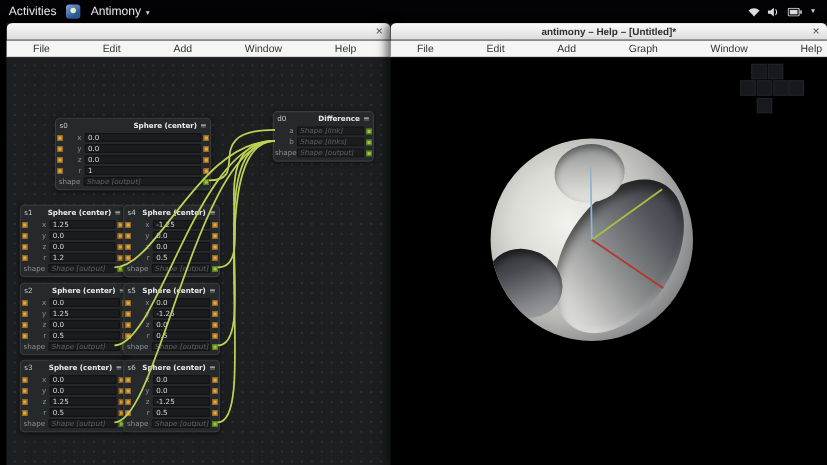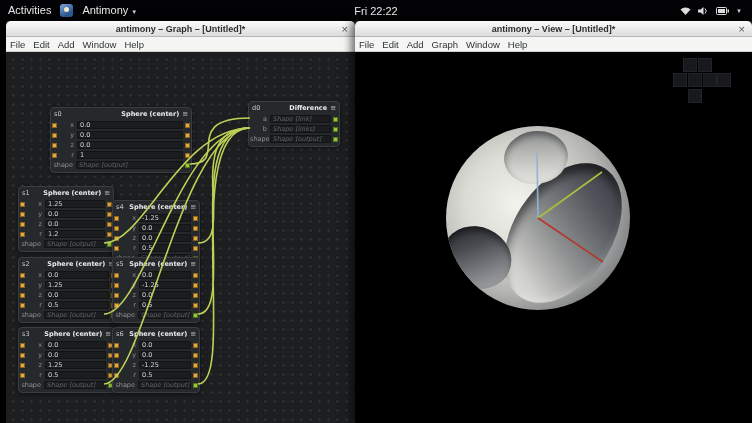--- a/index.html
+++ b/index.html
@@ -8,21 +8,21 @@
     position:relative; width:752px; height:423px; overflow:hidden;
     background:#000; font-family:"Liberation Sans", sans-serif;
   }
 
   
   #topbar {
     position:absolute; left:0; top:0; width:752px; height:21px;
     background:#030306; display:flex; align-items:center;
     color:#e8e8e8; font-size:11px;
   }
-  #topbar .left { display:flex; align-items:flex-start; gap:9px; padding-left:8px; flex:1; }
+  #topbar .left { display:flex; align-items:center; gap:9px; padding-left:8px; flex:1; }
   #topbar .center { position:absolute; left:0; right:0; text-align:center; pointer-events:none; }
   #topbar .right { display:flex; align-items:center; gap:7px; padding-right:10px; margin-left:auto; }
   .app-icon {
     width:13px; height:13px; border-radius:3px;
     background:linear-gradient(145deg,#7ea6d8 0%,#2d5c96 70%);
     position:relative; display:inline-block;
   }
   .app-icon::after { content:""; position:absolute; left:4px; top:3px; width:5px; height:5px;
     border-radius:50%; background:#f2e9c8; }
   .arrow { font-size:6px; color:#cfcfcf; }
@@ -38,21 +38,21 @@
   }
   .titlebar .wtitle { flex:1; text-align:center; }
   .close-btn {
     position:absolute; right:7px; top:1px; font-size:11px; font-weight:normal;
     color:#555; cursor:default; line-height:14px;
   }
   .menubar {
     height:15px; background:#f5f5f3; border-bottom:1px solid #cfcfcc;
     display:flex; align-items:center; font-size:9.5px; color:#2e3436;
   }
-  .menubar .mitem { padding:0 4px; }
+  .menubar .mitem { padding:0 24px; }
 
   
   #graph-window { left:6px; top:21px; width:349px; height:402px;
     box-shadow:0 2px 10px rgba(0,0,0,.6); }
   #graph-canvas {
     position:relative; width:349px; height:371px; background:#1c1e1f; overflow:hidden;
     background-image:radial-gradient(circle,#2e3133 1px, transparent 1.2px);
     background-size:9px 9px; background-position:3px 3px;
   }
 
@@ -118,23 +118,20 @@
 <div id="screen">
 
   <div id="topbar">
     <div class="left">
       <span>Activities</span>
       <span class="app-icon"></span>
       <span>
         <span>Antimony</span>
         <span class="arrow">▼</span>
       </span>
-    </div>
-    <div class="center">
-      <span>Fri 22:22</span>
     </div>
     <div class="right">
       <span class="sysicon">
         <svg width="11" height="10" viewBox="0 0 11 10">
             <path d="M0.5 3.5 A7 7 0 0 1 10.5 3.5 L5.5 9 Z" fill="#ddd"></path>
           </svg>
       </span>
       <span class="sysicon">
         <svg width="11" height="10" viewBox="0 0 11 10">
             <path d="M0 3.5 h2.5 L5.5 1 v8 L2.5 6.5 H0 Z" fill="#ddd"></path>
@@ -147,21 +144,20 @@
             <rect x="2" y="2" width="7" height="4" fill="#ddd"></rect>
             <rect x="11.5" y="2.5" width="1.5" height="3" fill="#ddd"></rect>
           </svg>
       </span>
       <span class="arrow">▼</span>
     </div>
   </div>
 
   <div class="window" id="graph-window">
     <div class="titlebar">
-      <span class="wtitle">antimony – Graph – [Untitled]*</span>
       <span class="close-btn">×</span>
     </div>
     <div class="menubar">
       <span class="mitem">File</span>
       <span class="mitem">Edit</span>
       <span class="mitem">Add</span>
       <span class="mitem">Window</span>
       <span class="mitem">Help</span>
     </div>
     <div id="graph-canvas">
@@ -258,21 +254,21 @@
               <span class="nfield">1.2</span>
               <span class="conn orange"></span>
             </div>
             <div class="nrow">
               <span class="nlbl wide">shape</span>
               <span class="nfield placeholder">Shape [output]</span>
               <span class="conn green"></span>
             </div>
           </div>
   </div>
-        <div class="node" style="left: 106px; top: 148px; width: 88px;">
+        <div class="node" style="left: 106px; top: 134px; width: 88px;">
     <div class="nheader">
       <span class="nid">s4</span>
       <span class="ntype">Sphere (center)</span>
       <span class="nmenu">≡</span>
     </div>
     <div class="rows">
             <div class="nrow">
               <span class="conn orange"></span>
               <span class="nlbl">x</span>
               <span class="nfield">-1.25</span>
@@ -462,21 +458,21 @@
           <path d="M 98 262 C 138 262, 174 76, 244 76" stroke="#bed157" stroke-width="1.6" fill="none"></path>
           <path d="M 192 262 C 232 262, 174 76, 244 76" stroke="#bed157" stroke-width="1.6" fill="none"></path>
           <path d="M 98 332 C 138 332, 174 76, 244 76" stroke="#bed157" stroke-width="1.6" fill="none"></path>
           <path d="M 192 332 C 232 332, 174 76, 244 76" stroke="#bed157" stroke-width="1.6" fill="none"></path>
         </svg>
     </div>
   </div>
 
   <div class="window" id="view-window">
     <div class="titlebar">
-      <span class="wtitle">antimony – View – [Untitled]*</span>
+      <span class="wtitle">antimony – Help – [Untitled]*</span>
       <span class="close-btn">×</span>
     </div>
     <div class="menubar">
       <span class="mitem">File</span>
       <span class="mitem">Edit</span>
       <span class="mitem">Add</span>
       <span class="mitem">Graph</span>
       <span class="mitem">Window</span>
       <span class="mitem">Help</span>
     </div>

